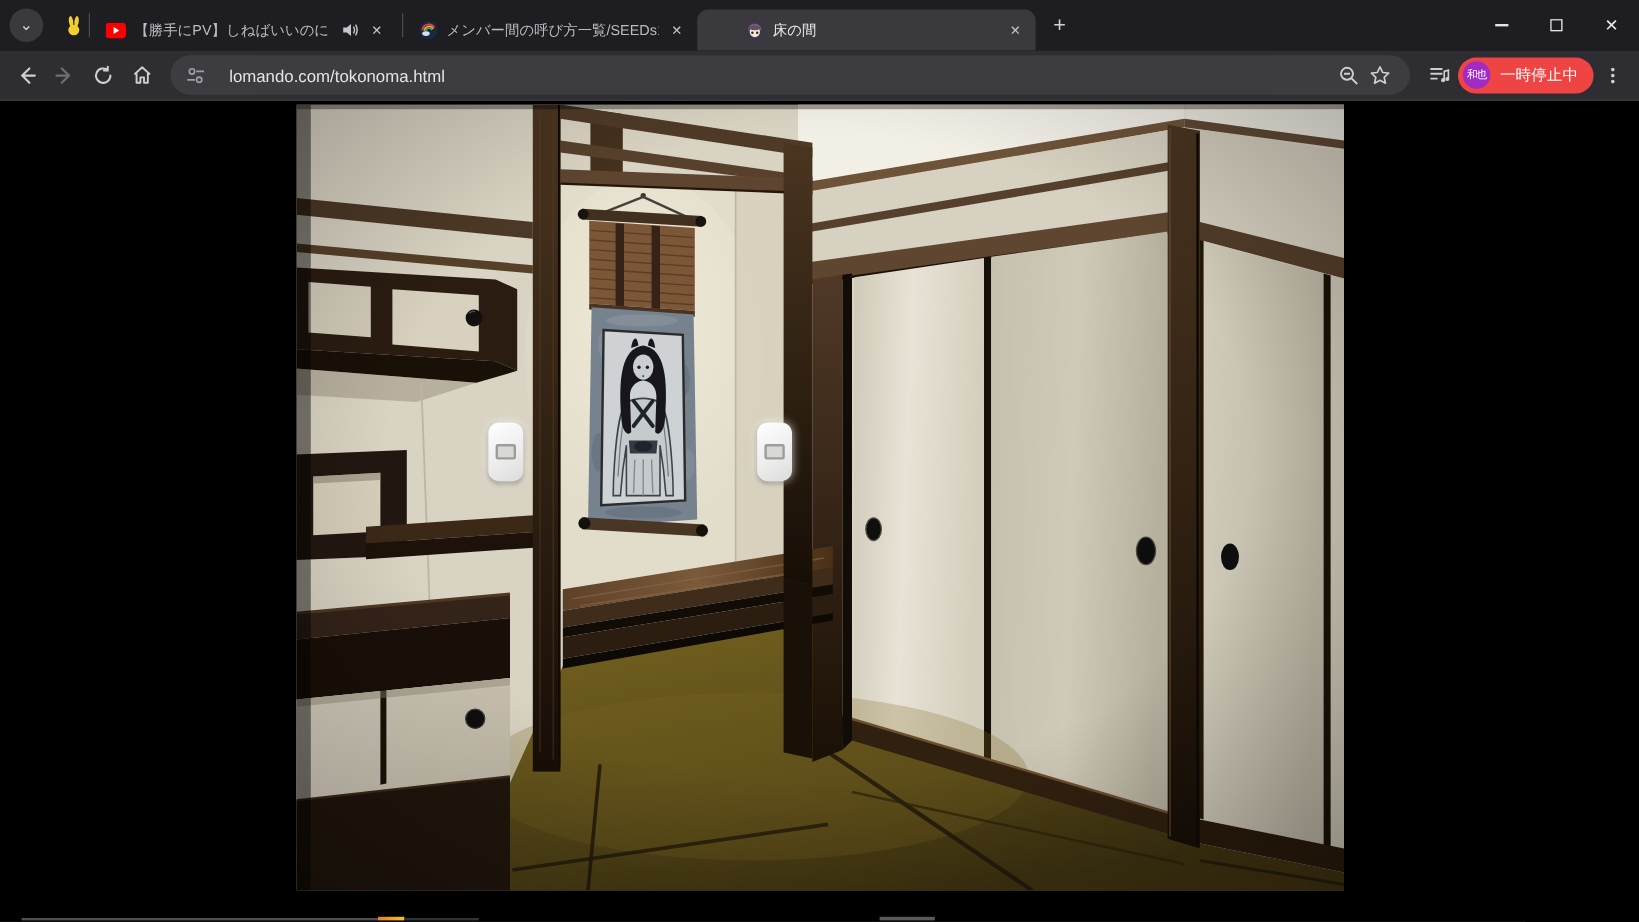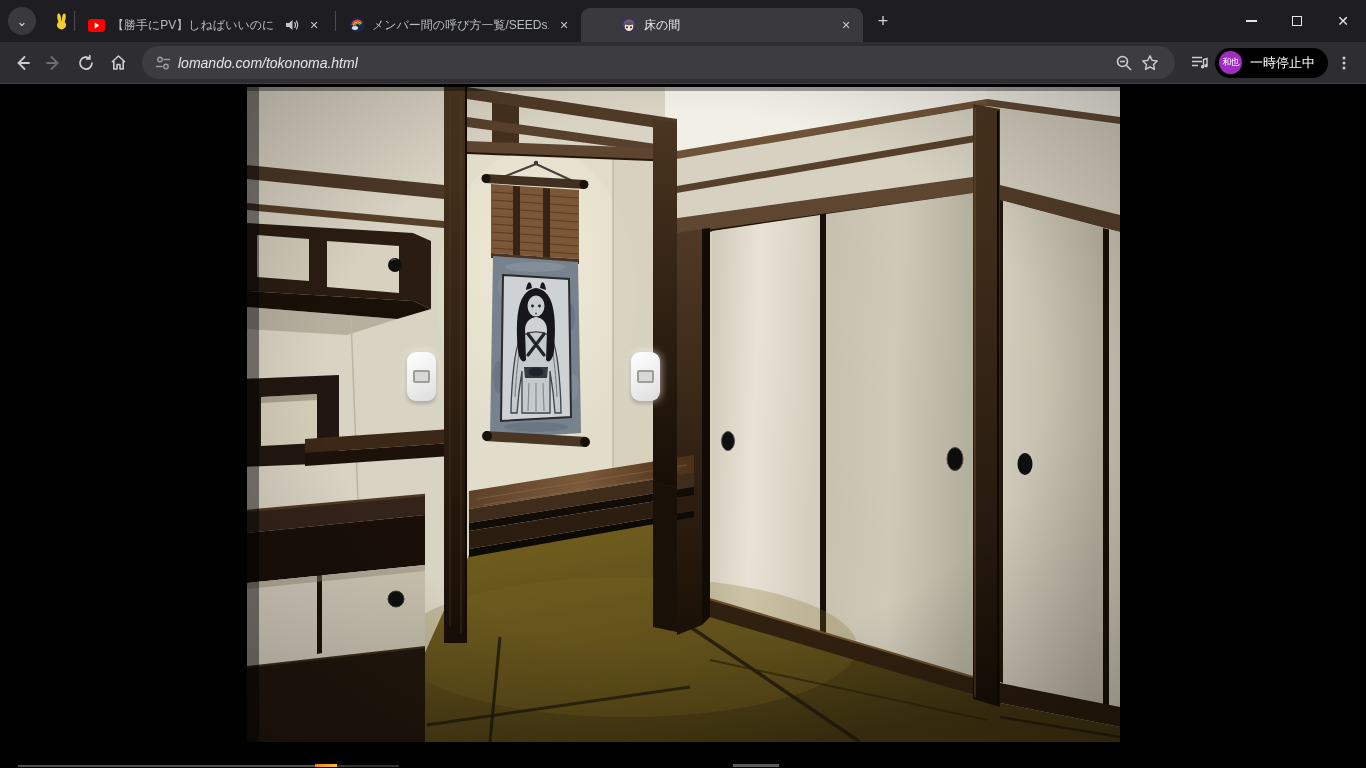--- a/index.html
+++ b/index.html
@@ -25,23 +25,23 @@
   .min-glyph{display:block;width:11px;height:1.5px;background:#e6e6e6;}
   .restore{position:relative;width:10px;height:10px;}
   .restore .b{position:absolute;left:0;bottom:0;width:8px;height:8px;border:1.2px solid #e6e6e6;background:#1e1d21;}
   .restore .f{position:absolute;right:0;top:0;width:8px;height:8px;border:1.2px solid #e6e6e6;}
   .close-glyph{font-size:14px;}
   .toolbar{position:absolute;left:0;top:42px;width:1366px;height:42px;background:#2e2d31;
     display:flex;align-items:center;padding:0 6px;box-sizing:border-box;border-bottom:1px solid #414046;}
   .ibtn{width:32px;height:32px;border-radius:50%;display:flex;align-items:center;justify-content:center;flex:none;cursor:pointer;}
   .omnibox{flex:1;height:33px;background:#3d3c41;border-radius:17px;display:flex;align-items:center;
     margin:0 8px;padding:0 12px;color:#e5e5e8;font-size:14px;min-width:0;}
-  .omnibox .url{margin-left:6px;white-space:nowrap;overflow:hidden;font-style:italic;}
+  .omnibox .url{margin-left:19px;white-space:nowrap;overflow:hidden;}
   .omnibox .sp{flex:1;}
-  .chip{flex:none;display:flex;align-items:center;height:30px;background:#000000;border-radius:15px;
+  .chip{flex:none;display:flex;align-items:center;height:30px;background:#ef4444;border-radius:15px;
     padding:0 13px 0 4px;gap:8px;color:#fff;font-size:13px;cursor:pointer;}
   .avatar{width:23px;height:23px;border-radius:50%;background:#a02cc4;color:#fff;font-size:9px;
     display:flex;align-items:center;justify-content:center;letter-spacing:-1px;}
   .content{position:absolute;left:0;top:85px;width:1366px;height:683px;background:#000;}
   .game{position:absolute;left:247px;top:87px;width:873px;height:655px;}
   .navbtn{position:absolute;width:29px;height:49px;border-radius:9px;
     background:linear-gradient(150deg,#ffffff,#ececec 60%,#dcdcdc);
     box-shadow:0 0 8px rgba(255,255,250,.75),0 2px 4px rgba(0,0,0,.45);
     display:flex;align-items:center;justify-content:center;cursor:pointer;}
   .navbtn .sq{width:13px;height:9px;background:#d8d8d4;border:2px solid #9d9d99;border-radius:2px;}

